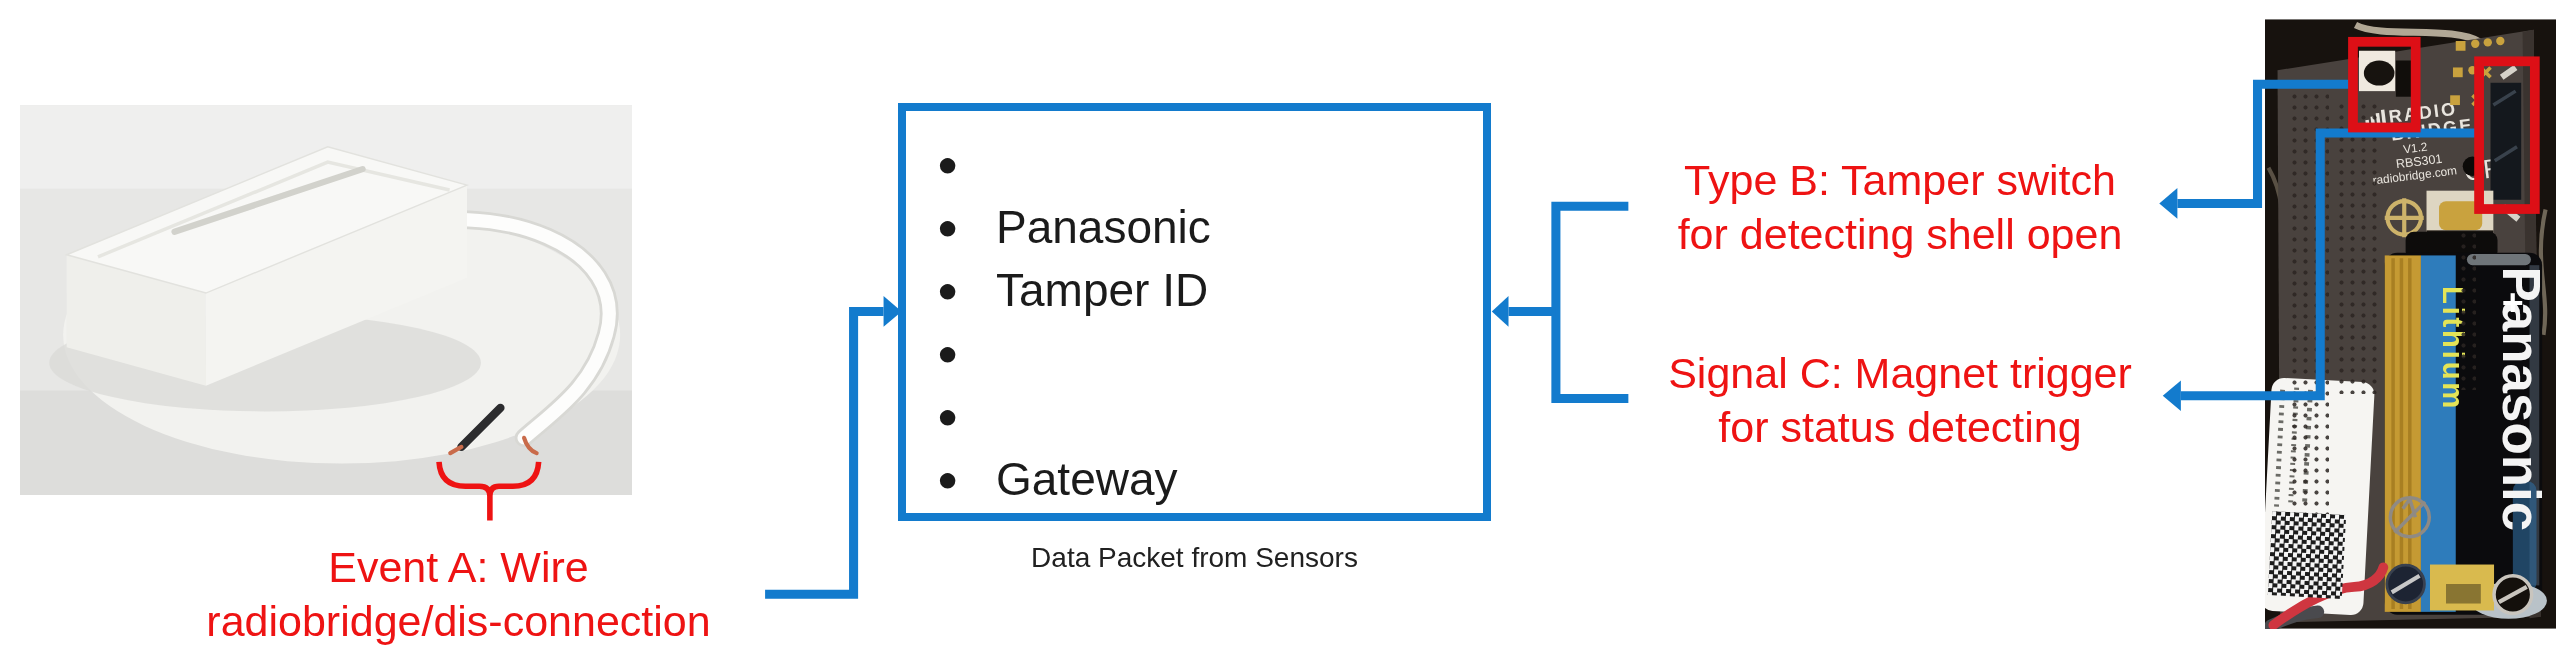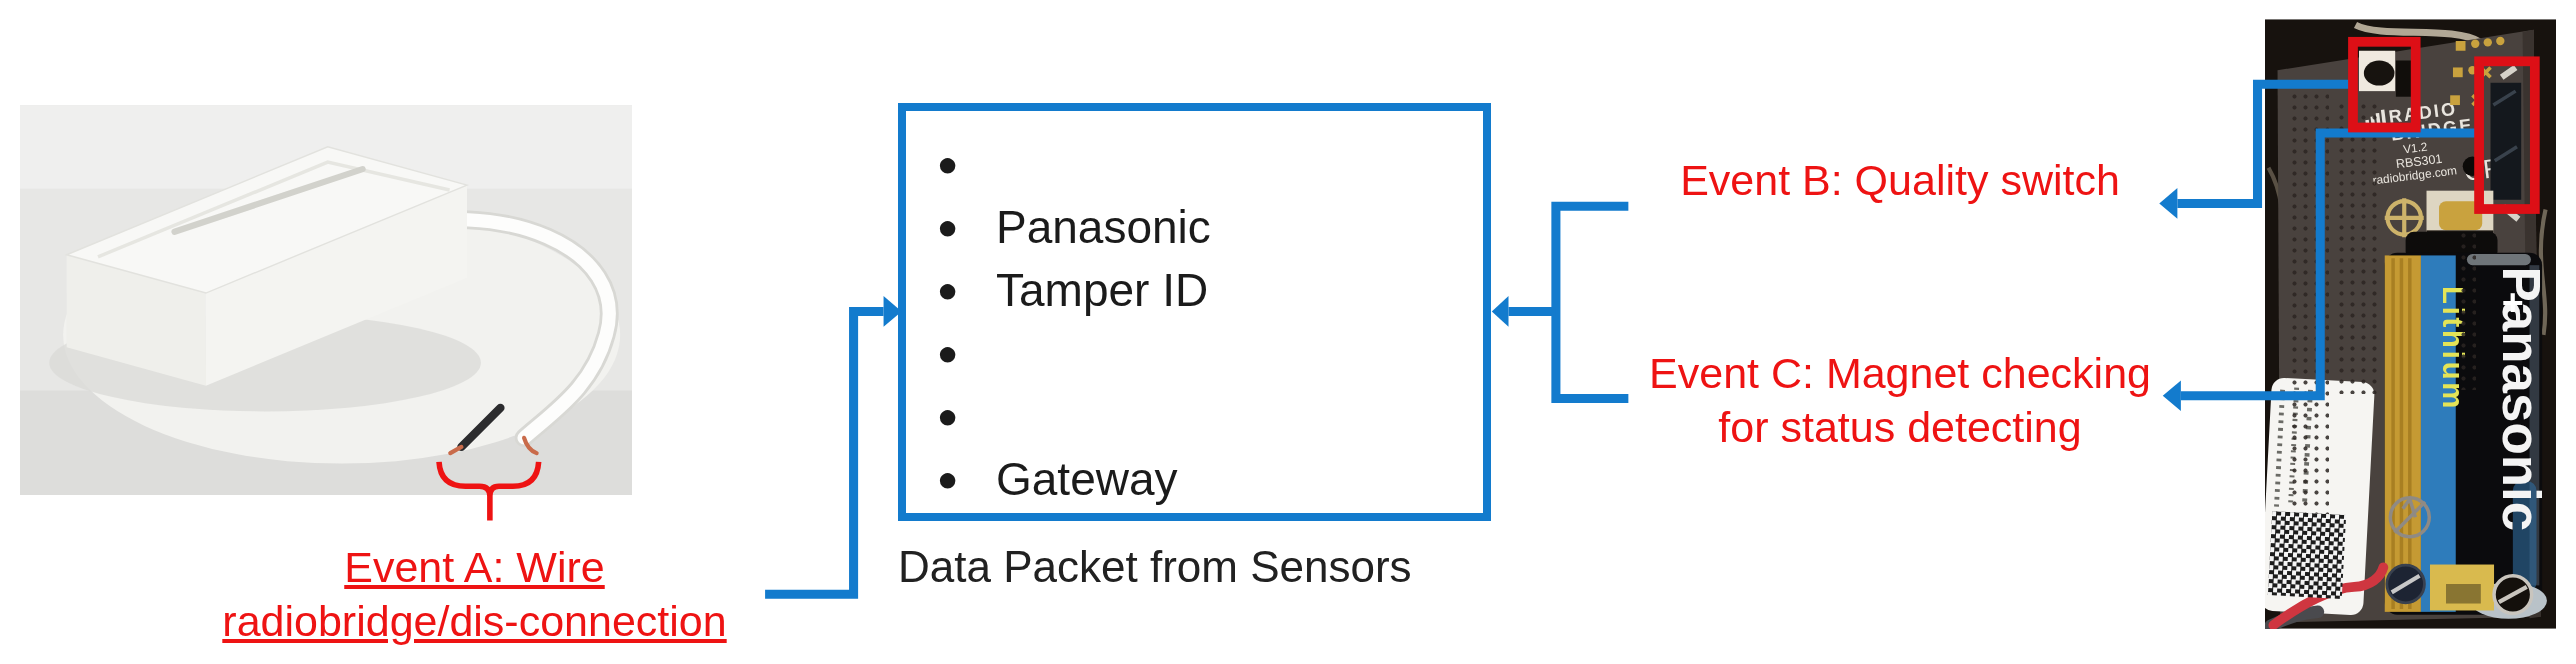--- a/index.html
+++ b/index.html
@@ -21,42 +21,42 @@
   svg .red-box{stroke:var(--marker-red);stroke-width:14;fill:none;}
 
   
   #left-photo{left:19.5px;top:105px;width:612px;height:390px;}
 
   
   .red-label{
     color:var(--accent-red);
     font-size:43px;line-height:54px;text-align:center;font-weight:500;
   }
-  #event-a-label{left:182px;top:540px;width:585px;text-decoration:underline;}
+  #event-a-label{left:166px;top:540px;width:585px;}
   #event-b-label{left:1644px;top:153px;width:512px;}
   #event-c-label{left:1644px;top:346px;width:512px;}
 
   
   #packet-box{
     left:898px;top:103px;width:593px;height:418px;
     border:8.4px solid var(--accent-blue);
     background:#ffffff;box-sizing:border-box;
   }
   #packet-list{list-style:none;margin:21px 0 0 0;padding:0;}
   #packet-list li{
     display:flex;align-items:center;height:63px;
     color:var(--ink);font-size:46px;
   }
   #packet-list li .dot{
     width:35px;margin-left:24px;margin-right:31px;
     font-size:36px;text-align:center;flex:0 0 auto;
   }
   #box-caption{
-    left:898px;top:542px;width:593px;
-    color:#212121;font-size:44px;
+    left:898px;top:542px;width:593px;text-align:center;
+    color:#212121;font-size:28px;
   }
 
   
   #right-photo{left:2265px;top:19px;width:291px;height:610px;}
   .dots{
     background:radial-gradient(circle,#2b2522 1.7px,rgba(0,0,0,0) 2.4px);
     background-size:11px 11px;opacity:.85;
   }
   #dots-a{left:2289px;top:80px;width:40px;height:481px;}
   #dots-b{left:2336px;top:101px;width:42px;height:293px;}
@@ -218,24 +218,25 @@
       </li>
   </ul>
 </div>
 <div id="box-caption" class="abs z3">Data Packet from Sensors</div>
 
 <div id="event-a-label" class="abs red-label z40">
   <div>Event A: Wire</div>
   <div>radiobridge/dis-connection</div>
 </div>
 <div id="event-b-label" class="abs red-label z40">
-  <div>Event B: Quality switch</div>
+  <div>Type B: Tamper switch</div>
+  <div>for detecting shell open</div>
 </div>
 <div id="event-c-label" class="abs red-label z40">
-  <div>Event C: Magnet checking</div>
+  <div>Signal C: Magnet trigger</div>
   <div>for status detecting</div>
 </div>
 
 <svg id="overlay" class="abs" width="2576" height="664" viewBox="0 0 3697 953">
 
   <path class="red-line" d="M 630 663 Q 632 698 668 698 L 688 698 Q 703 698 703 712 L 703 747
            M 773 663 Q 771 698 736 698 L 716 698 Q 703 698 703 712"></path>
 
   <path class="blue-line" d="M 1098 853 H 1225 V 447 H 1268"></path>
   <polygon class="blue-fill" points="1268,425 1268,469 1294,447"></polygon>

